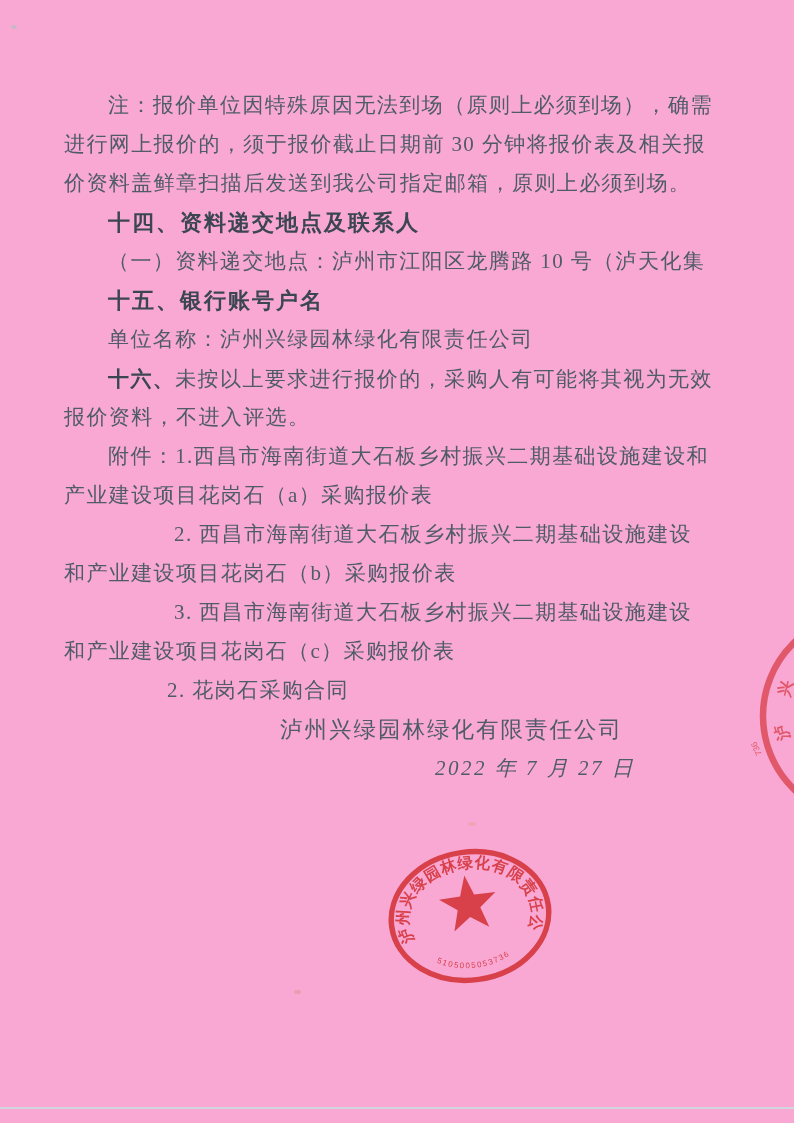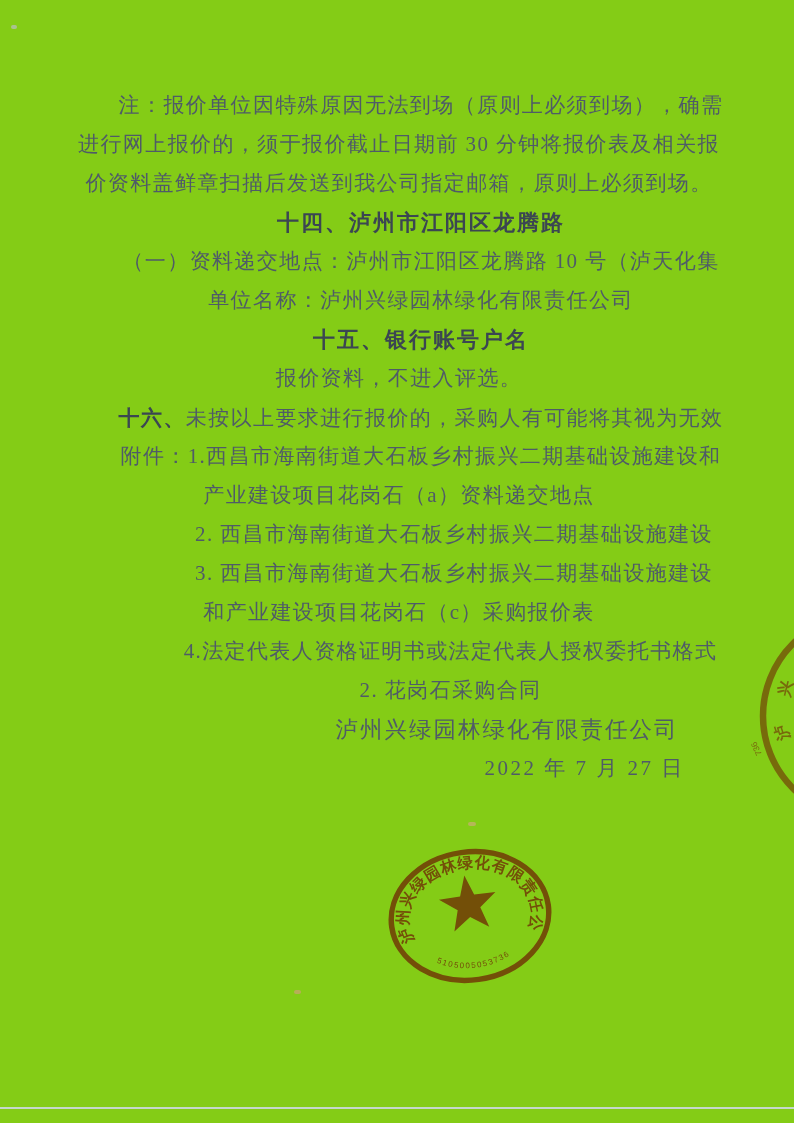--- a/index.html
+++ b/index.html
@@ -1,22 +1,21 @@
 <!DOCTYPE html>
 <html><head>
 <meta charset="utf-8">
 <style>
   html,body { margin:0; padding:0; background:#ffffff; }
   .page {
     position:relative;
     width:794px; height:1123px;
-    background:#84cc16;
+    background:#f9a8d4;
     overflow:hidden;
     font-family:"Liberation Serif", serif;
-    text-align:center;
   }
   .content {
     position:absolute;
     top:86px; left:64px; width:670px;
     color:#4f5b68;
   }
   .line {
     margin:0;
     height:39px; line-height:39px;
     font-size:21px;
@@ -33,21 +32,21 @@
     color:#3b4652;
     font-size:22px;
     letter-spacing:2px;
   }
   .lead {
     font-family:"Liberation Sans", sans-serif;
     font-weight:700;
     color:#3b4652;
   }
   .sig  { text-indent:216px; font-size:22.5px; letter-spacing:2px; }
-  .date { text-indent:371px; letter-spacing:2.5px; }
+  .date { text-indent:371px; letter-spacing:2.5px;font-style:italic; }
 
   .seal {
     position:absolute;
     left:382px; top:846px;
     mix-blend-mode:multiply;
     opacity:0.85;
   }
   .edge-seal {
     position:absolute;
     left:700px; top:628px;
@@ -79,32 +78,32 @@
 <body>
 
 <div class="page">
 
   <div class="speck-grey"></div>
 
   <div class="content">
     <p class="line ind2">注：报价单位因特殊原因无法到场（原则上必须到场），确需</p>
     <p class="line">进行网上报价的，须于报价截止日期前 30 分钟将报价表及相关报</p>
     <p class="line">价资料盖鲜章扫描后发送到我公司指定邮箱，原则上必须到场。</p>
-    <p class="line ind2 heading">十四、泸州市江阳区龙腾路</p>
+    <p class="line ind2 heading">十四、资料递交地点及联系人</p>
     <p class="line ind2">（一）资料递交地点：泸州市江阳区龙腾路 10 号（泸天化集</p>
+    <p class="line ind2 heading">十五、银行账号户名</p>
     <p class="line ind2">单位名称：泸州兴绿园林绿化有限责任公司</p>
-    <p class="line ind2 heading">十五、银行账号户名</p>
+    <p class="line ind2"><span class="lead">十六、</span><span>未按以上要求进行报价的，采购人有可能将其视为无效</span></p>
     <p class="line">报价资料，不进入评选。</p>
-    <p class="line ind2"><span class="lead">十六、</span><span>未按以上要求进行报价的，采购人有可能将其视为无效</span></p>
     <p class="line ind2">附件：1.西昌市海南街道大石板乡村振兴二期基础设施建设和</p>
-    <p class="line">产业建设项目花岗石（a）资料递交地点</p>
+    <p class="line">产业建设项目花岗石（a）采购报价表</p>
     <p class="line ind5">2. 西昌市海南街道大石板乡村振兴二期基础设施建设</p>
+    <p class="line">和产业建设项目花岗石（b）采购报价表</p>
     <p class="line ind5">3. 西昌市海南街道大石板乡村振兴二期基础设施建设</p>
     <p class="line">和产业建设项目花岗石（c）采购报价表</p>
-    <p class="line ind47">4.法定代表人资格证明书或法定代表人授权委托书格式</p>
     <p class="line ind47">2. 花岗石采购合同</p>
     <p class="line sig">泸州兴绿园林绿化有限责任公司</p>
     <p class="line date">2022 年 7 月 27 日</p>
   </div>
 
   <svg class="seal" width="176" height="146" viewBox="0 0 176 146">
     <g transform="rotate(-8 88 70)" fill="none">
       <ellipse cx="88" cy="70" rx="79" ry="64" stroke="#d8463c" stroke-width="5.5"></ellipse>
       <polygon fill="#d8463c" points="88,29 95.1,49.3 116.5,49.7 99.4,62.7 105.6,83.3 88,71 70.4,83.3 76.6,62.7 59.5,49.7 80.9,49.3"></polygon>
       <path id="sealArc" d="M 29.7 86.4 A 62 48 0 1 1 146.3 86.4" fill="none"></path>

